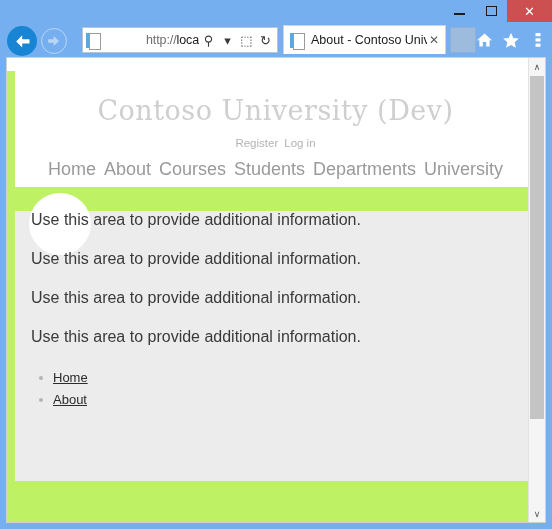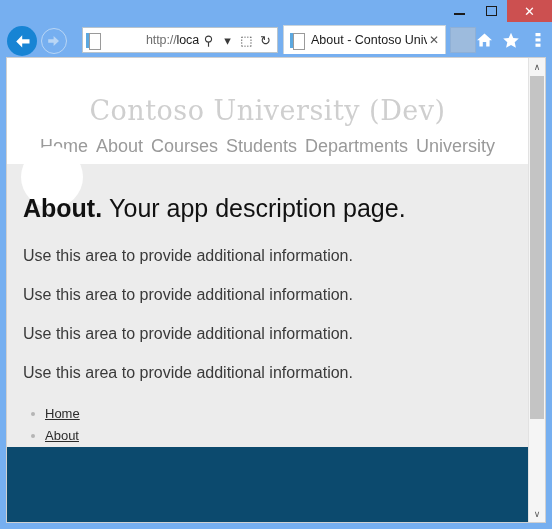--- a/index.html
+++ b/index.html
@@ -145,22 +145,23 @@
   .viewport {
     position: absolute; top: 57px; left: 6px;
     width: 540px; height: 466px;
     background: #ffffff;
     border: 1px solid #d0d0d0;
     overflow: hidden;
   }
   .page {
     position: absolute; top: 13px; left: 0;
     width: 521px; height: 452px;
-    background: #0c4a6e;
+    background: #bef264;
     overflow: hidden;
+    padding-left: 8px;
   }
 
   .site-header {
     width: 521px;
     background: #ffffff;
     padding-top: 24px;
     text-align: center;
   }
   .brand {
     font-family: "DejaVu Serif", "Liberation Serif", serif;
@@ -349,30 +350,32 @@
 
   <div class="black-strip"></div>
 
   <div class="viewport">
 
     <div class="page">
 
       <div class="site-header">
         <div class="brand">Contoso University (Dev)</div>
 
+        <div class="account-nav">
+          <a href="#">Register</a><a href="#">Log in</a>
+        </div>
 
         <div class="main-nav">
           <a href="#">Home</a><a href="#">About</a><a href="#">Courses</a><a href="#">Students</a><a href="#">Departments</a><a href="#">University</a>
         </div>
       </div>
 
       <div class="body-area">
         <div class="white-blob"></div>
 
-        <h1 class="page-title"><span class="strong">About.</span> <span class="light">Your app description page.</span></h1>
 
         <p class="para first">Use this area to provide additional information.</p>
         <p class="para">Use this area to provide additional information.</p>
         <p class="para">Use this area to provide additional information.</p>
 
         <p class="para">Use this area to provide additional information.</p>
 
         <ul class="link-list">
           <li><a href="#">Home</a></li>
           <li><a href="#">About</a></li>

